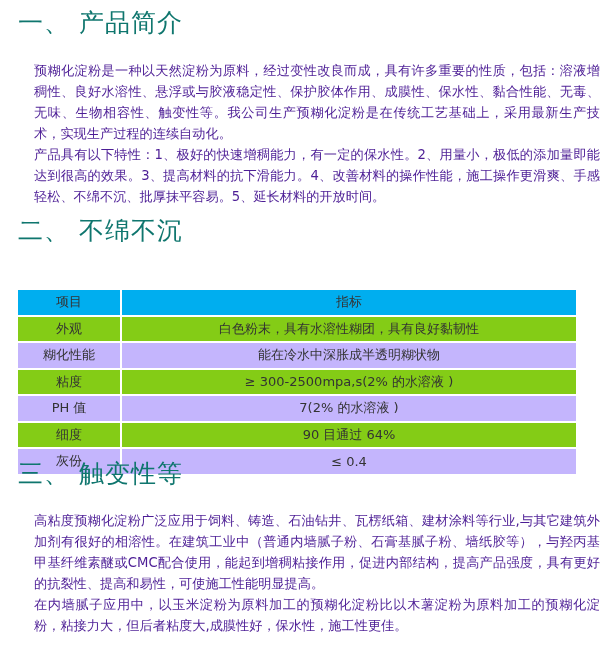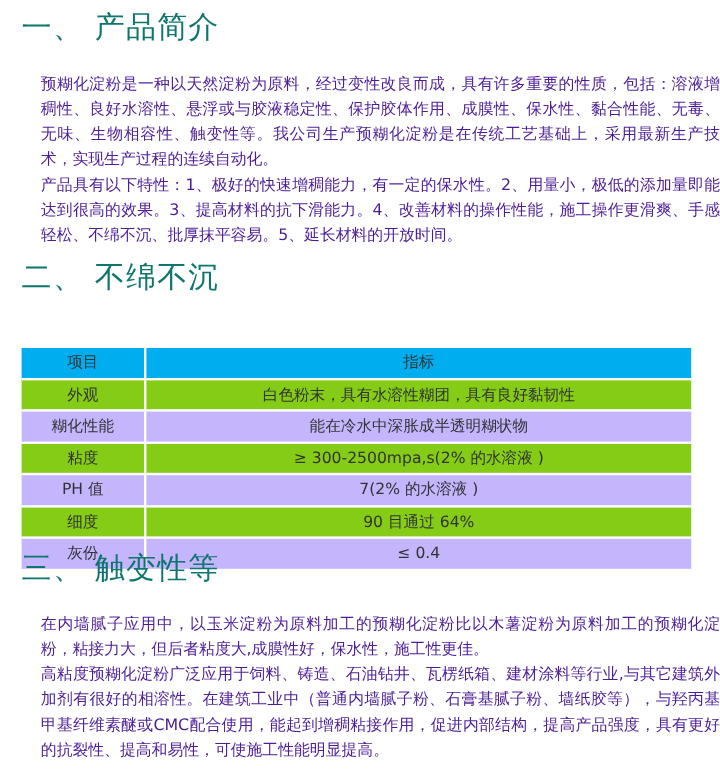--- a/index.html
+++ b/index.html
@@ -71,15 +71,15 @@
   </tr>
   <tr class="blue">
     <td class="c1">灰份</td>
     <td>≤ 0.4</td>
   </tr>
 </tbody>
   </table>
 
 <h2 class="section-title" style="top:459px;">三、 触变性等</h2>
 <div class="para" style="top:494px;">
+  <p>高粘度预糊化淀粉广泛应用于饲料、铸造、石油钻井、瓦楞纸箱、建材涂料等行业,与其它建筑外加剂有很好的相溶性。在建筑工业中（普通内墙腻子粉、石膏基腻子粉、墙纸胶等），与羟丙基甲基纤维素醚或CMC配合使用，能起到增稠粘接作用，促进内部结构，提高产品强度，具有更好的抗裂性、提高和易性，可使施工性能明显提高。</p>
   <p>在内墙腻子应用中，以玉米淀粉为原料加工的预糊化淀粉比以木薯淀粉为原料加工的预糊化淀粉，粘接力大，但后者粘度大,成膜性好，保水性，施工性更佳。</p>
-  <p>高粘度预糊化淀粉广泛应用于饲料、铸造、石油钻井、瓦楞纸箱、建材涂料等行业,与其它建筑外加剂有很好的相溶性。在建筑工业中（普通内墙腻子粉、石膏基腻子粉、墙纸胶等），与羟丙基甲基纤维素醚或CMC配合使用，能起到增稠粘接作用，促进内部结构，提高产品强度，具有更好的抗裂性、提高和易性，可使施工性能明显提高。</p>
 </div>
 
 </body></html>

